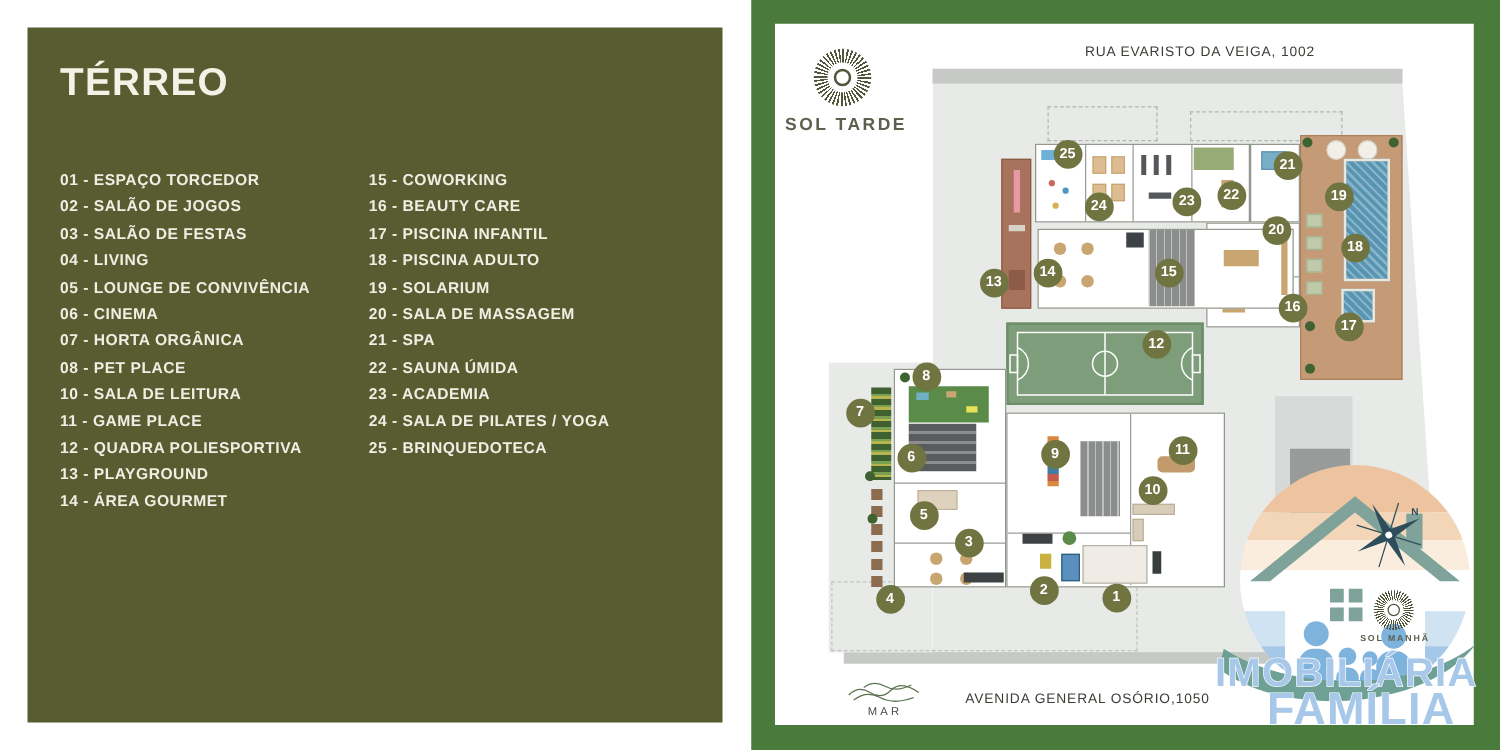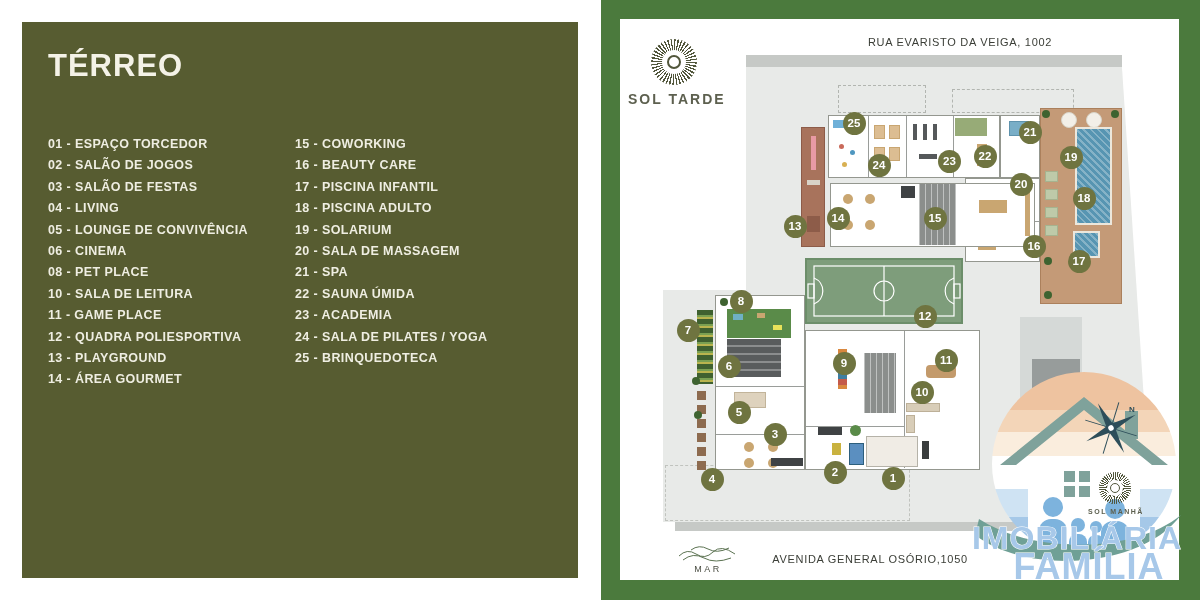--- a/index.html
+++ b/index.html
@@ -146,20 +146,21 @@
 <div class="left-panel">
   <div class="panel-title">TÉRREO</div>
   <div class="legend-cols">
     <div class="legend-col1">
         <div class="legend-item">01 - ESPAÇO TORCEDOR</div>
         <div class="legend-item">02 - SALÃO DE JOGOS</div>
         <div class="legend-item">03 - SALÃO DE FESTAS</div>
         <div class="legend-item">04 - LIVING</div>
         <div class="legend-item">05 - LOUNGE DE CONVIVÊNCIA</div>
         <div class="legend-item">06 - CINEMA</div>
+        <div class="legend-item">07 - HORTA ORGÂNICA</div>
         <div class="legend-item">08 - PET PLACE</div>
         <div class="legend-item">10 - SALA DE LEITURA</div>
         <div class="legend-item">11 - GAME PLACE</div>
         <div class="legend-item">12 - QUADRA POLIESPORTIVA</div>
         <div class="legend-item">13 - PLAYGROUND</div>
         <div class="legend-item">14 - ÁREA GOURMET</div>
       </div>
     <div class="legend-col2">
         <div class="legend-item">15 - COWORKING</div>
         <div class="legend-item">16 - BEAUTY CARE</div>
@@ -377,21 +378,21 @@
       <div class="marker" style="left: 203.5px; top: 441.5px;">2</div>
       <div class="marker" style="left: 143.5px; top: 403.5px;">3</div>
       <div class="marker" style="left: 80.5px; top: 448.5px;">4</div>
       <div class="marker" style="left: 107.5px; top: 381.5px;">5</div>
       <div class="marker" style="left: 97.5px; top: 335.5px;">6</div>
       <div class="marker" style="left: 56.5px; top: 299.5px;">7</div>
       <div class="marker" style="left: 109.5px; top: 270.5px;">8</div>
       <div class="marker" style="left: 212.5px; top: 332.5px;">9</div>
       <div class="marker" style="left: 290.5px; top: 361.5px;">10</div>
       <div class="marker" style="left: 314.5px; top: 329.5px; text-align: right;">11</div>
-      <div class="marker" style="left: 293.5px; top: 244.5px; margin-top: 41px;">12</div>
+      <div class="marker" style="left: 293.5px; top: 244.5px;">12</div>
       <div class="marker" style="left: 163.5px; top: 195.5px;">13</div>
       <div class="marker" style="left: 206.5px; top: 187.5px;">14</div>
       <div class="marker" style="left: 303.5px; top: 187.5px;">15</div>
       <div class="marker" style="left: 402.5px; top: 215.5px;">16</div>
       <div class="marker" style="left: 447.5px; top: 230.5px;">17</div>
       <div class="marker" style="left: 452.5px; top: 167.5px;">18</div>
       <div class="marker" style="left: 439.5px; top: 126.5px;">19</div>
       <div class="marker" style="left: 389.5px; top: 153.5px;">20</div>
       <div class="marker" style="left: 398.5px; top: 101.5px; text-align: right;">21</div>
       <div class="marker" style="left: 353.5px; top: 125.5px;">22</div>

